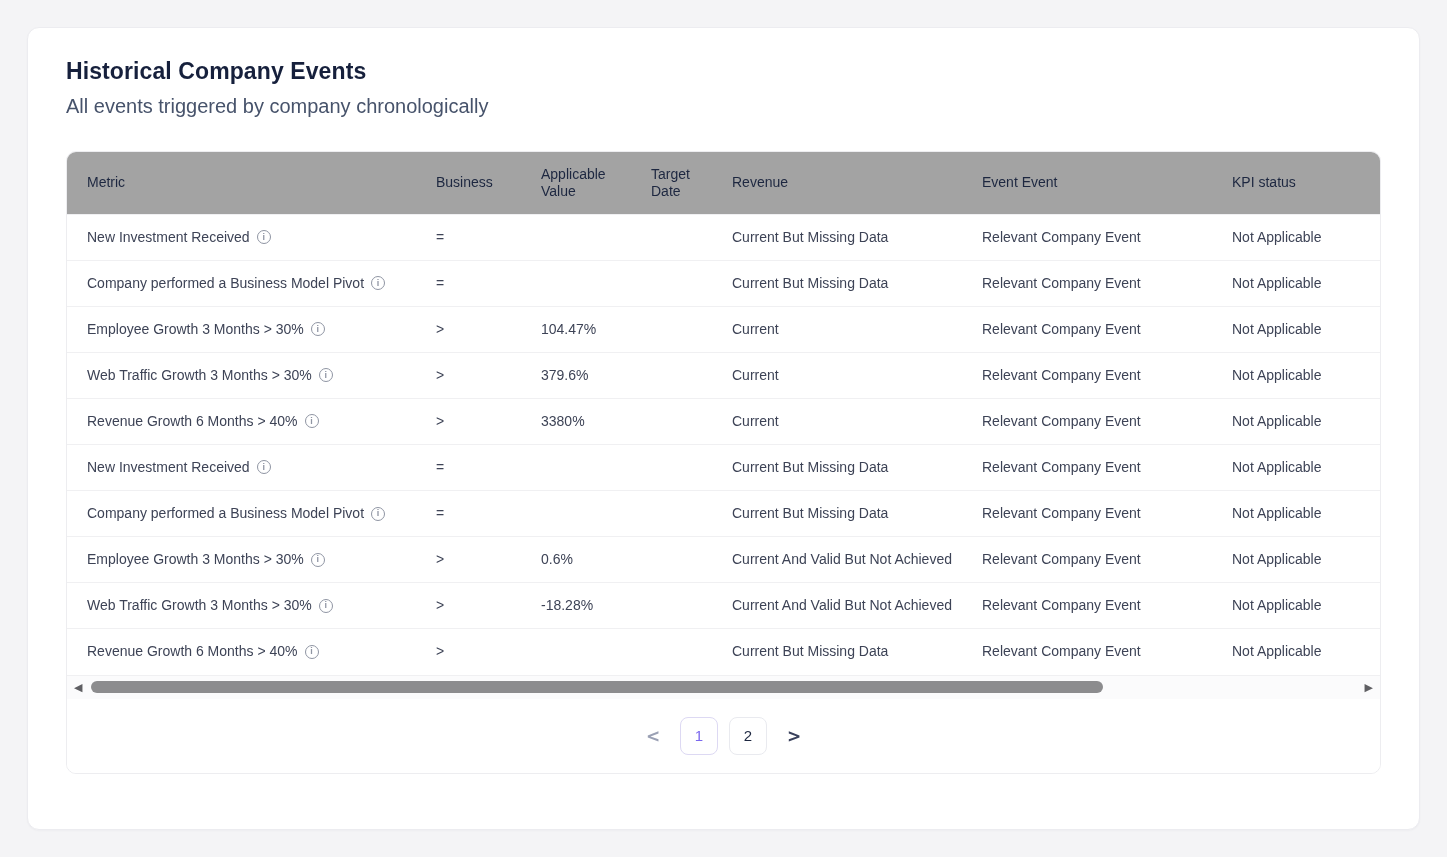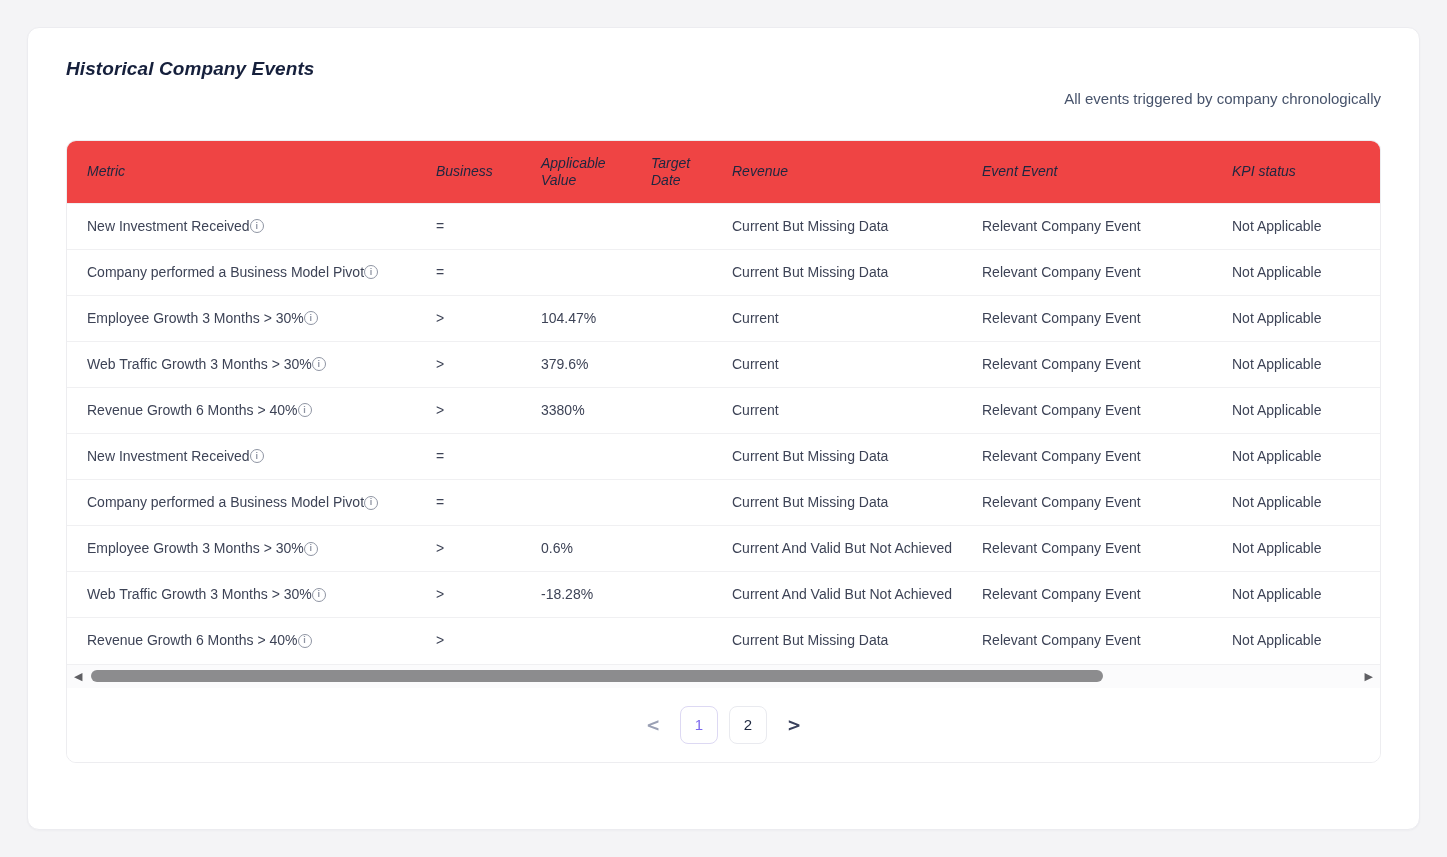--- a/index.html
+++ b/index.html
@@ -13,47 +13,44 @@
     position: absolute;
     left: 27px; top: 27px;
     width: 1393px; height: 803px;
     background: #ffffff;
     border: 1px solid #ececf0;
     border-radius: 12px;
     box-shadow: 0 1px 2px rgba(20,25,50,0.03);
     padding: 30px 38px 25px 38px;
   }
   .page-title {
-    font-size: 19px;
+    font-size: 23px;
     font-weight: 700;
     color: #16203c;
     letter-spacing: 0.1px;
-    font-style: italic;
   }
   .page-subtitle {
     margin-top: 10px;
-    font-size: 15px;
+    font-size: 20px;
     color: #47536b;
-    text-align: right;
   }
   .table-wrap {
     margin-top: 33px;
     border: 1px solid #ededf0;
     border-radius: 10px;
     overflow: hidden;
     background: #ffffff;
   }
   table.events {
     width: 100%;
     border-collapse: collapse;
     table-layout: fixed;
   }
   table.events thead tr {
-    background: #ef4444;
-    font-style: italic;
+    background: #a3a3a3;
   }
   table.events th {
     text-align: left;
     vertical-align: middle;
     font-size: 14px;
     font-weight: 500;
     color: #1d2740;
     height: 62px;
     padding: 0 12px 0 0;
     line-height: 1.2;
@@ -66,20 +63,21 @@
     font-size: 14px;
     color: #3d4356;
     padding: 14px 12px 14px 0;
     line-height: 1.22;
     vertical-align: middle;
     height: 46px;
   }
   .metric-cell-inner {
     display: inline-flex;
     align-items: center;
+    gap: 7px;
     white-space: nowrap;
   }
   .info {
     display: inline-flex;
     align-items: center;
     justify-content: center;
     width: 14px; height: 14px;
     border: 1.2px solid #8f95a3;
     border-radius: 50%;
     color: #8f95a3;

